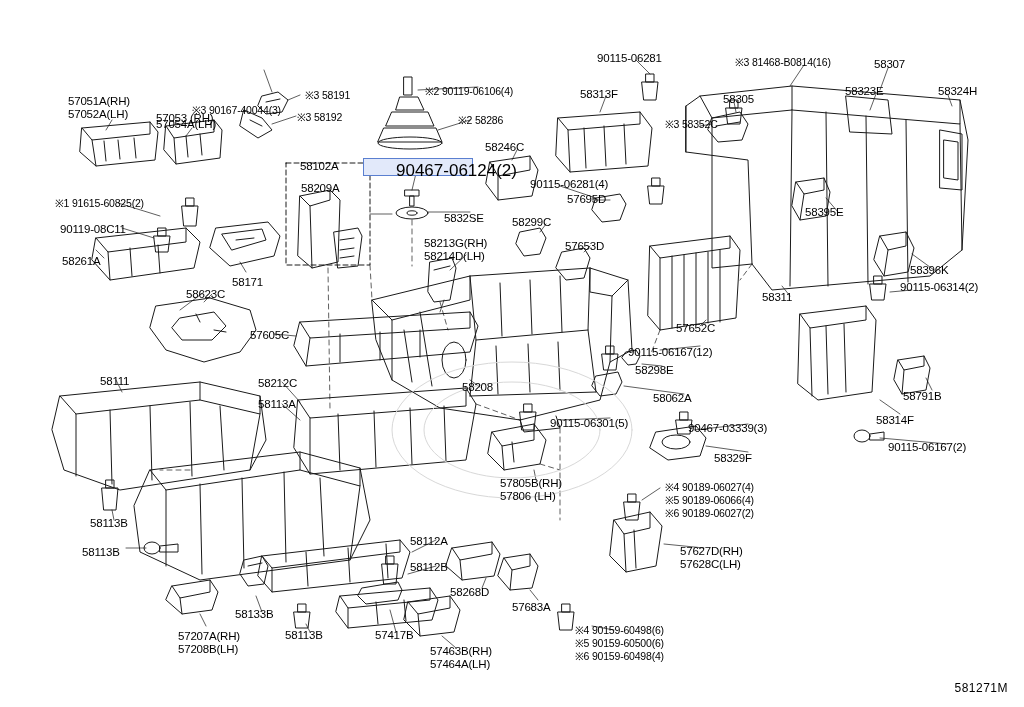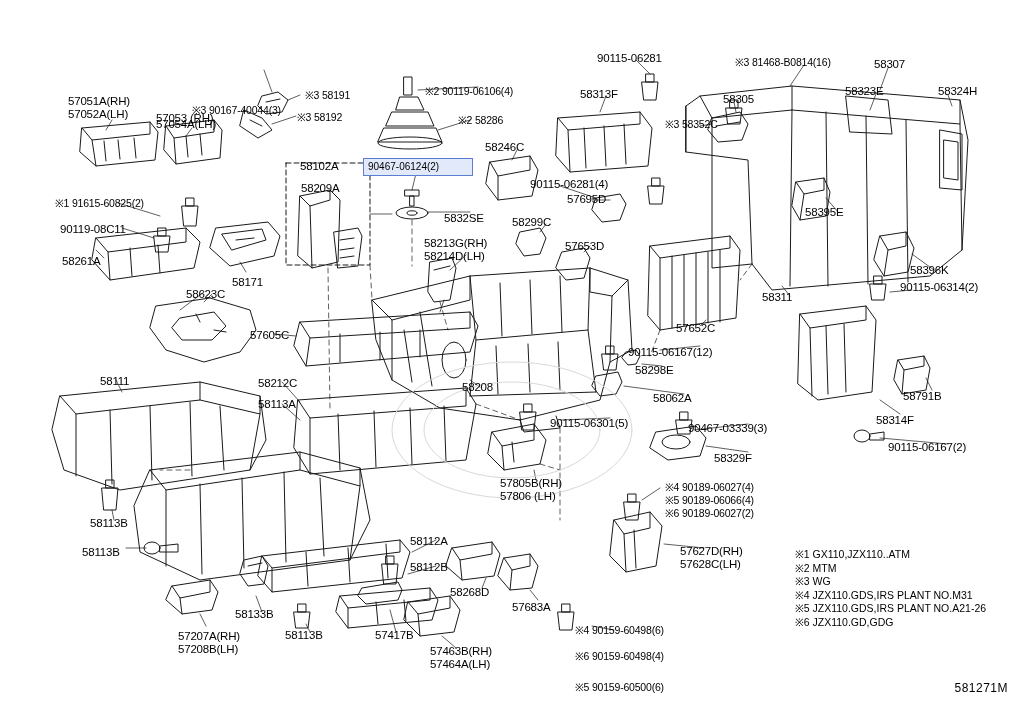--- a/index.html
+++ b/index.html
@@ -33,23 +33,24 @@
     color: #000;
   }
   .hl {
     position: absolute;
     border: 1px solid #5a7fd0;
     background: #e2e9fa;
     box-sizing: border-box;
   }
   .hl-text {
     position: absolute;
-    font-size: 10px;
+    font-size: 17px;
     color: #000;
     white-space: pre;
+    margin-left: 28px;
   }
   #artwork {
     position: absolute;
     left: 0; top: 0;
     width: 1024px;
     height: 707px;
     pointer-events: none;
   }
   .notes {
     position: absolute;
@@ -442,26 +443,20 @@
       <div class="lbl" style="left: 450px; top: 586px;">58268D</div>
       <div class="lbl" style="left: 512px; top: 601px;">57683A</div>
       <div class="lbl" style="left: 235px; top: 608px;">58133B</div>
       <div class="lbl" style="left: 285px; top: 629px;">58113B</div>
       <div class="lbl" style="left: 375px; top: 629px;">57417B</div>
       <div class="lbl" style="left: 178px; top: 630px;">57207A(RH)</div>
       <div class="lbl" style="left: 178px; top: 643px;">57208B(LH)</div>
       <div class="lbl" style="left: 430px; top: 645px;">57463B(RH)</div>
       <div class="lbl" style="left: 430px; top: 658px;">57464A(LH)</div>
       <div class="lbl small" style="left: 575px; top: 624px;">※4 90159-60498(6)</div>
-      <div class="lbl small" style="left: 575px; top: 637px; margin-top: 44px;">※5 90159-60500(6)</div>
+      <div class="lbl small" style="left: 575px; top: 637px;">※5 90159-60500(6)</div>
       <div class="lbl small" style="left: 575px; top: 650px;">※6 90159-60498(4)</div>
     </div>
 
-  <div class="notes" style="left:795px; top:548px;">※1 GX110,JZX110..ATM
-※2 MTM
-※3 WG
-※4 JZX110.GDS,IRS PLANT NO.M31
-※5 JZX110.GDS,IRS PLANT NO.A21-26
-※6 JZX110.GD,GDG</div>
 
   <div class="diagcode">581271M</div>
 
 </div>
 
 </body></html>

